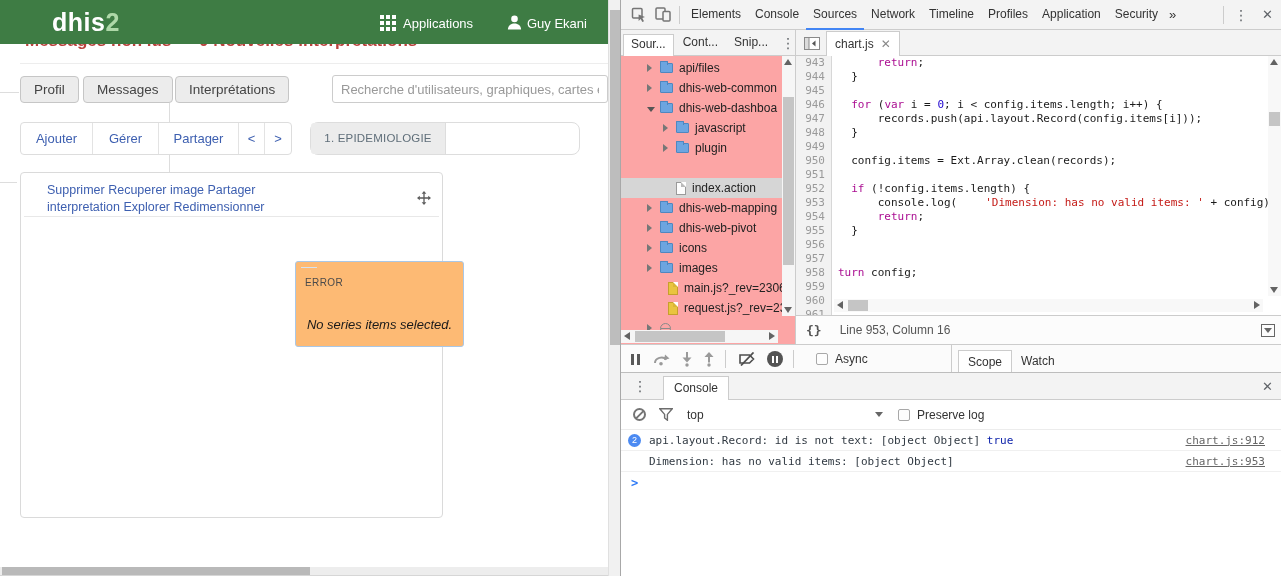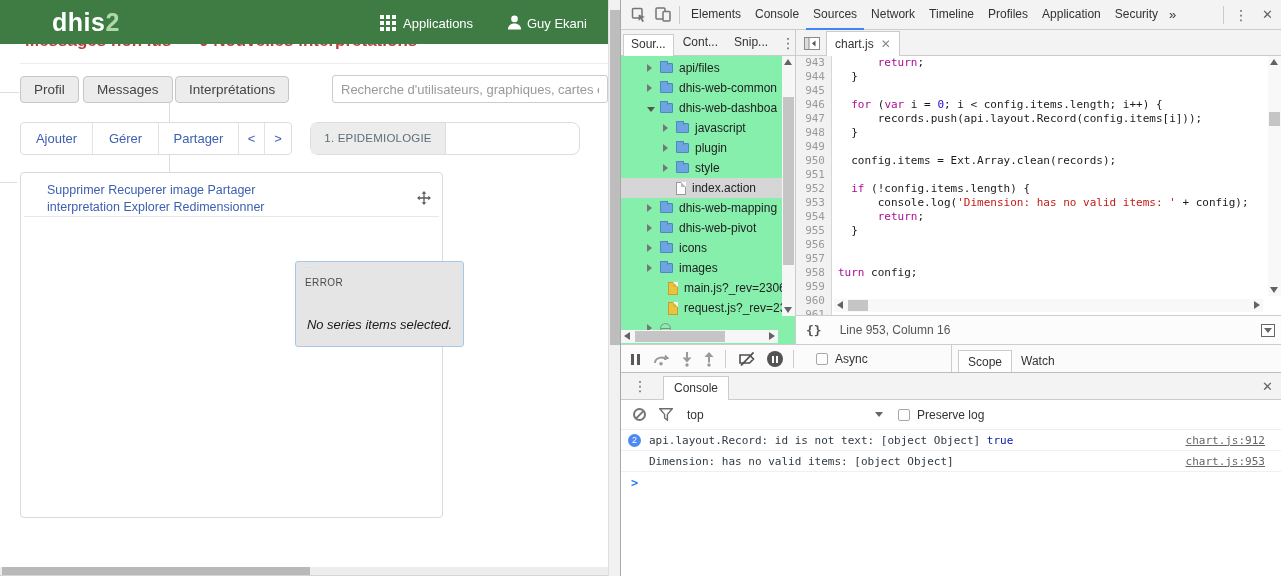--- a/index.html
+++ b/index.html
@@ -39,21 +39,21 @@
   #dash-tab { position:absolute; left:0; top:0; width:135px; height:31px; background:#ececec;
     border-right:1px solid #ddd; border-radius:3px 0 0 3px; color:#5f6e79; font-size:11.5px;
     letter-spacing:.2px; text-align:center; line-height:31px; }
 
   #widget-panel { left:20px; top:172px; width:423px; height:346px; border:1px solid #dadada; border-radius:4px; background:#fff; }
   #widget-links { position:absolute; left:26px; top:9px; width:232px; font-size:12.5px; line-height:16.5px; }
   #widget-links span { color:#3d5fb0; cursor:pointer; }
   #widget-sep { position:absolute; left:3px; right:3px; top:43px; height:1px; background:#e8e8e8; }
   #move-icon { position:absolute; left:396px; top:18px; cursor:move; }
 
-  #error-box { left:295px; top:261px; width:169px; height:86px; background:#e5e5e5; border:1px solid #a9c7e6;
+  #error-box { left:295px; top:261px; width:169px; height:86px; background:#fdba74; border:1px solid #a9c7e6;
     border-radius:3px; z-index:10; }
   #error-notch { position:absolute; left:5px; top:5px; width:16px; height:1px; background:#d7e2ee; }
   #error-title { position:absolute; left:9px; top:15px; font-size:10px; color:#4a4a4a; letter-spacing:.4px; }
   #error-message { position:absolute; left:0; right:0; top:55px; text-align:center; font-size:13px; color:#1a1a1a;font-style:italic; }
 
   #page-vscroll { left:608px; top:0; width:12px; height:576px; background:#f1f1f1; border-left:1px solid #e0e0e0; }
   #page-vthumb { position:absolute; left:1px; top:10px; width:10px; height:335px; background:#bdbdbd; }
   #page-hscroll { left:0; top:567px; width:608px; height:8px; background:#ededed; }
   #page-hthumb { position:absolute; left:2px; top:0; width:308px; height:8px; background:#b9b9b9; }
   #page-bottom-line { left:0; top:575px; width:608px; height:1px; background:#d6d6d6; }
@@ -76,21 +76,21 @@
     display:flex; align-items:center; }
   .side-tab { padding:0 7px; height:20px; line-height:19px; margin-left:2px; cursor:pointer; white-space:nowrap; }
   .side-tab.boxed { background:#fff; border:1px solid #ccc; border-bottom:none; height:22px; margin-top:4px; }
   #nav-left .dots-v { margin-left:auto; }
   #nav-right { position:absolute; left:176px; top:0; right:0; height:26px; display:flex; align-items:center; }
   #file-tab { display:flex; align-items:center; background:#fff; border:1px solid #ccc; border-bottom:none;
     height:25px; margin-top:1px; margin-left:6px; padding:0 8px; cursor:pointer; }
   #file-tab .close-x { padding:0 0 0 7px; font-size:12px; color:#888; }
 
   
-  #dt-tree { position:absolute; left:0; top:56px; width:175px; height:288px; background:#86efac;
+  #dt-tree { position:absolute; left:0; top:56px; width:175px; height:288px; background:#fca5a5;
     border-right:1px solid #ccc; overflow:hidden;text-decoration:underline; }
   .tree-row { position:absolute; left:0; width:161px; height:20px; display:flex; align-items:center; cursor:pointer; }
   .tree-row.selected { background:#d6d6d6; }
   .tree-arrow { width:8px; margin-right:5px; display:inline-block; }
   .arr-c { width:0; height:0; border-left:5px solid #777; border-top:4px solid transparent; border-bottom:4px solid transparent; }
   .arr-e { width:0; height:0; border-top:5px solid #555; border-left:4px solid transparent; border-right:4px solid transparent; }
   .tree-icon { margin-right:6px; position:relative; flex:none; }
   .ic-folder { width:13px; height:10px; background:#6da5e0; border:1px solid #4f87c0; border-radius:1px; }
   .ic-folder::before { content:""; position:absolute; left:-1px; top:-3px; width:6px; height:3px;
     background:#6da5e0; border:1px solid #4f87c0; border-bottom:none; border-radius:1px 1px 0 0; }
@@ -114,21 +114,21 @@
   #tree-hscroll { left:0; top:330px; width:157px; height:13px; }
 
   
   #dt-gutter { position:absolute; left:175px; top:56px; width:36px; height:259px; background:#f2f2f2;
     border-right:1px solid #d7d7d7; overflow:hidden; }
   .gn { height:14px; line-height:14px; text-align:right; padding-right:6px;
     font-family:"DejaVu Sans Mono", monospace; font-size:11px; color:#9a9a9a; }
   #dt-code { position:absolute; left:212px; top:56px; width:435px; height:259px; overflow:hidden; background:#fff; }
   .cl { height:14px; line-height:14px; padding-left:5px; white-space:pre;
     font-family:"DejaVu Sans Mono", monospace; font-size:11px; }
-  .tk-d { color:#1a1a1a; } .tk-k { color:#aa0d91; } .tk-s { color:#c41a16; } .tk-n { color:#1c00cf; }
+  .tk-d { color:#1a1a1a; } .tk-k { color:#aa0d91; } .tk-s { color:#c41a16;margin-left:28px; } .tk-n { color:#1c00cf; }
   #ed-vscroll { left:647px; top:56px; width:13px; height:240px; background:#f8f8f8; }
   #ed-hscroll { left:213px; top:299px; width:429px; height:13px; background:#f8f8f8; }
 
   #dt-statusbar { position:absolute; left:175px; top:315px; right:0; height:29px; background:#fcfcfc;
     border-top:1px solid #ccc; display:flex; align-items:center; }
   #pp-icon { font-family:"DejaVu Sans Mono", monospace; font-size:13px; color:#555; font-weight:bold;
     margin-left:10px; cursor:pointer; }
   #line-col { margin-left:18px; color:#565656; }
   #drawer-toggle { margin-left:auto; margin-right:6px; width:14px; height:13px; border:1px solid #666;
     display:flex; align-items:center; justify-content:center; cursor:pointer; }
@@ -339,25 +339,20 @@
       <div class="tree-row" style="top: 62px; padding-left: 42px;">
         <span class="tree-arrow"><i class="arr-c" style="display: inline-block;"></i></span>
         <span class="tree-icon ic-folder"></span>
         <span class="tree-label">javascript</span>
       </div>
       <div class="tree-row" style="top: 82px; padding-left: 42px;">
         <span class="tree-arrow"><i class="arr-c" style="display: inline-block;"></i></span>
         <span class="tree-icon ic-folder"></span>
         <span class="tree-label">plugin</span>
       </div>
-      <div class="tree-row" style="top: 102px; padding-left: 42px;">
-        <span class="tree-arrow"><i class="arr-c" style="display: inline-block;"></i></span>
-        <span class="tree-icon ic-folder"></span>
-        <span class="tree-label">style</span>
-      </div>
       <div class="tree-row selected" style="top: 122px; padding-left: 42px;">
         <span class="tree-arrow"></span>
         <span class="tree-icon ic-file"></span>
         <span class="tree-label">index.action</span>
       </div>
       <div class="tree-row" style="top: 142px; padding-left: 26px;">
         <span class="tree-arrow"><i class="arr-c" style="display: inline-block;"></i></span>
         <span class="tree-icon ic-folder"></span>
         <span class="tree-label">dhis-web-mapping</span>
       </div>

